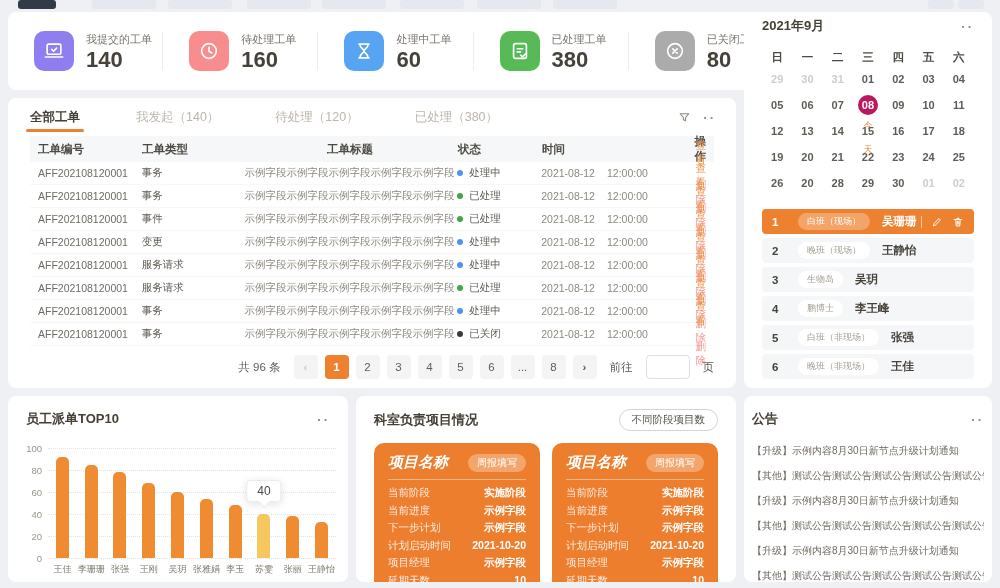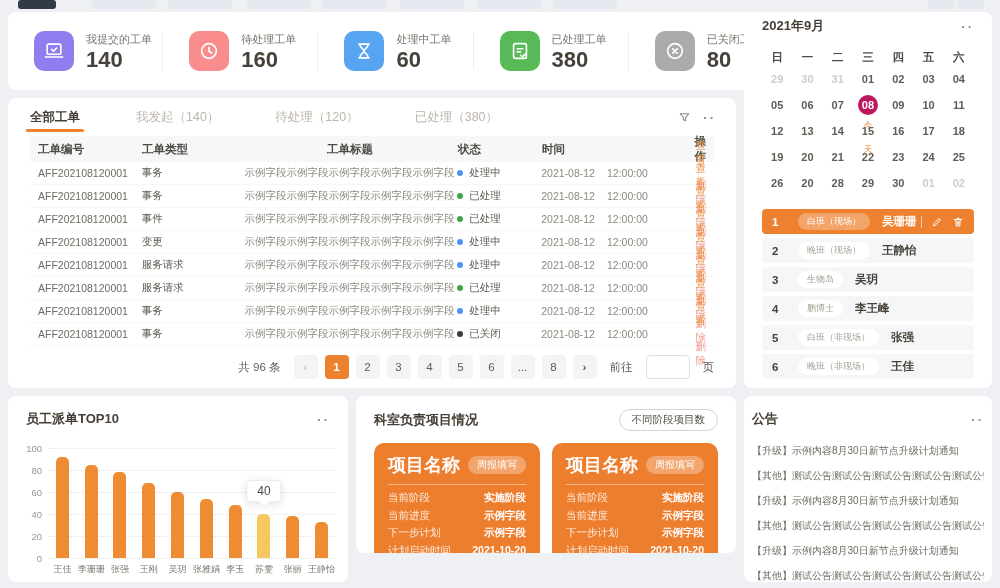--- a/index.html
+++ b/index.html
@@ -90,26 +90,26 @@
   .grid-line { position:absolute; left:40px; right:12px; border-top:1px dotted #e3e3e3; }
   .ytick { position:absolute; width:26px; text-align:right; font-size:9.5px; color:#9a968c; left:8px; }
   .plot { position:absolute; left:40px; right:12px; top:52px; height:110px; display:flex; align-items:flex-end; justify-content:space-around; }
   .bar { width:13px; border-radius:5px 5px 0 0; background:#EF8C31; cursor:pointer; }
   .xlabels { position:absolute; left:40px; right:12px; top:167px; display:flex; justify-content:space-around; }
   .xlabel { font-size:9px; color:#7b776d; flex:1; text-align:center; white-space:nowrap; }
   .tooltip { position:absolute; bottom:54px; left:75%; transform:translateX(-50%); background:#fff; border:1px solid #ebebeb; border-radius:4px; box-shadow:0 2px 8px rgba(0,0,0,.12); padding:3px 10px; font-size:12px; color:#4a4a4a; }
   .tooltip::after { content:""; position:absolute; left:50%; transform:translateX(-50%); bottom:-5px; width:8px; height:8px; background:#fff; border-right:1px solid #ebebeb; border-bottom:1px solid #ebebeb; transform:translateX(-50%) rotate(45deg); }
 
   
-  #projects-panel { left:356px; top:396px; width:380px; height:157px; padding:13px 18px; }
+  #projects-panel { left:356px; top:396px; width:380px; height:186px; padding:13px 18px; }
   .proj-btn { border:1px solid #d4d4d4; border-radius:12px; padding:3px 12px; font-size:10.5px; color:#55514a; background:#fff; cursor:pointer; }
   .proj-cards { display:flex; gap:12px; margin-top:12px; }
   .proj-card { flex:1; background:#ED7E2E; border-radius:10px; padding:10px 14px 8px; color:#fff; }
   .pc-head { display:flex; align-items:center; justify-content:space-between; }
-  .pc-name { font-size:18px; font-weight:bold; }
+  .pc-name { font-size:15px; font-weight:bold;font-style:italic; }
   .pc-tag { background:rgba(255,255,255,.3); border-radius:10px; padding:2px 9px; font-size:10px; cursor:pointer; }
   .pc-div { border-top:1px solid rgba(255,255,255,.45); margin:7px 0 4px; }
   .pc-row { display:flex; justify-content:space-between; font-size:10.5px; line-height:17.5px; }
   .pc-label { color:rgba(255,255,255,.85); }
   .pc-value { font-weight:bold; }
 
   
   #notices-panel { left:744px; top:396px; width:248px; height:186px; padding:14px 8px; }
   .notice-list { margin-top:10px; }
   .notice-item { font-size:10px; color:#6e6960; line-height:25px; white-space:nowrap; overflow:hidden; cursor:pointer; }

